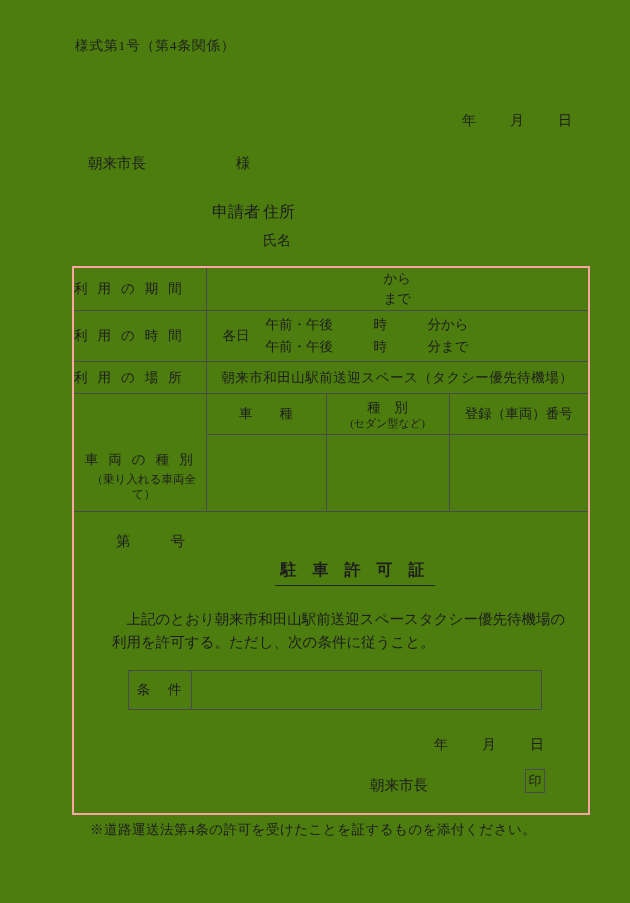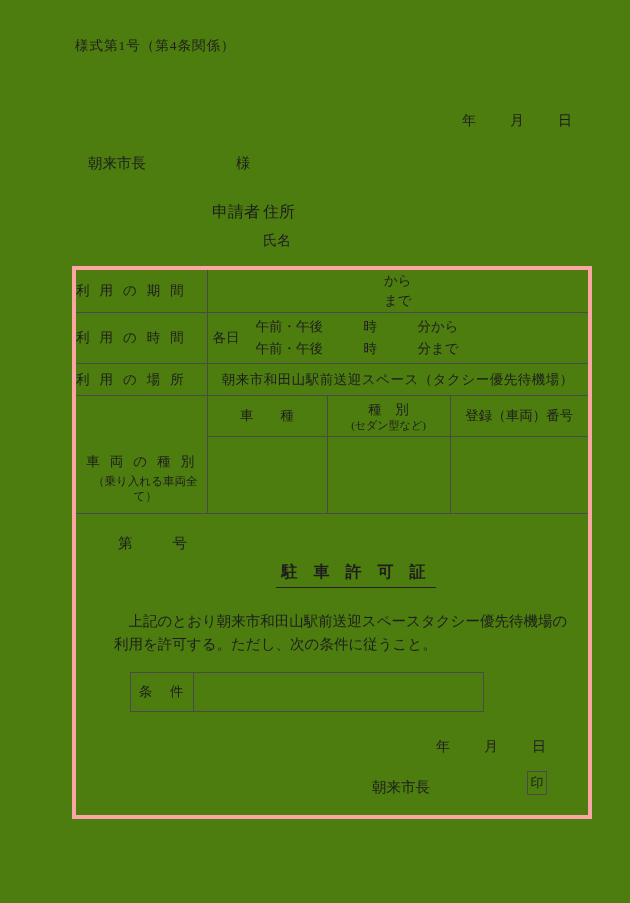--- a/index.html
+++ b/index.html
@@ -13,50 +13,50 @@
   .top-date{right:56px;top:112px;font-size:14px;letter-spacing:2px;}
   .addressee-row{left:88px;top:154px;font-size:14.5px;}
   .addressee-row .honorific{position:absolute;left:148px;top:0;}
   .applicant-row{left:212px;top:202px;font-size:16px;}
   .applicant-row .field-label{position:absolute;left:51px;top:0;white-space:nowrap;}
   .name-row{left:263px;top:232px;font-size:14px;}
 
   table.form-table{
     position:absolute;left:72px;top:266px;width:516px;
     border-collapse:collapse;table-layout:fixed;
-    border:4px solid #fca5a5;
+    border:2px solid #fca5a5;
   }
   table.form-table td{
     border:1px solid #4a4a4a;vertical-align:middle;padding:0;
     font-size:13.5px;overflow:hidden;
   }
   td.label{padding-left:8px;letter-spacing:10px;white-space:nowrap;}
   td.center{text-align:center;}
   .r1 td{height:42px;}
   .r2 td{height:50px;}
   .r3 td{height:31px;}
   .r4h td{height:40px;text-align:center;}
   .r4b td{height:76px;}
   .r5 td{height:301px;}
   .period-cell div{line-height:20px;}
-  .time-flex{display:flex;align-items:center;padding-left:5px;gap:16px;}
+  .time-flex{display:flex;align-items:center;padding-left:16px;gap:16px;}
   .time-flex .lines div{line-height:22px;}
   .vehicle-label div.main{letter-spacing:10px;margin-top:48px;}
   .vehicle-label div.small{font-size:11.5px;letter-spacing:0;margin-top:3px;}
   .subhead .small{font-size:11px;line-height:13px;}
   .reg-col{font-size:13px;margin-left:46px;}
   .place-value{font-size:14px;letter-spacing:0.5px;}
 
   .permit-cell{position:relative;}
   .permit-number{left:42px;top:20px;display:flex;gap:40px;font-size:14.5px;}
   .permit-heading-wrap{left:0;right:0;top:48px;text-align:center;margin-left:47px;}
   .permit-heading{display:inline-block;font-size:16px;font-weight:bold;letter-spacing:6px;
     border-bottom:1.5px solid #222;padding:0 4px 4px 6px;}
   .permit-body{left:38px;top:96px;width:470px;font-size:14.5px;line-height:23px;}
-  .condition-box{left:54px;top:158px;width:354px;height:40px;border:1px solid #4a4a4a;
+  .condition-box{left:54px;top:158px;width:414px;height:40px;border:1px solid #4a4a4a;
     display:flex;align-items:stretch;box-sizing:border-box;}
   .condition-label{width:62px;border-right:1px solid #4a4a4a;display:flex;align-items:center;
     justify-content:center;font-size:13.5px;letter-spacing:2px;}
   .condition-value{flex:1;}
   .permit-date{left:360px;top:224px;font-size:14px;letter-spacing:2px;}
   .permit-mayor{left:296px;top:264px;font-size:14.5px;}
   .seal-box{left:451px;top:257px;width:20px;height:24px;border:1px solid #4a4a4a;
     display:flex;align-items:center;justify-content:center;font-size:13px;box-sizing:border-box;}
   .footer-note{left:90px;top:821px;font-size:13.5px;letter-spacing:0.5px;}
 </style>
@@ -148,14 +148,15 @@
             <div class="condition-value"></div>
           </div>
           <div class="abs permit-date">年　　月　　日</div>
           <div class="abs permit-mayor">朝来市長</div>
           <div class="abs seal-box">印</div>
         </td>
       </tr>
     </tbody>
   </table>
 
+  <div class="abs footer-note">※道路運送法第4条の許可を受けたことを証するものを添付ください。</div>
 
 </div>
 
 </body></html>

